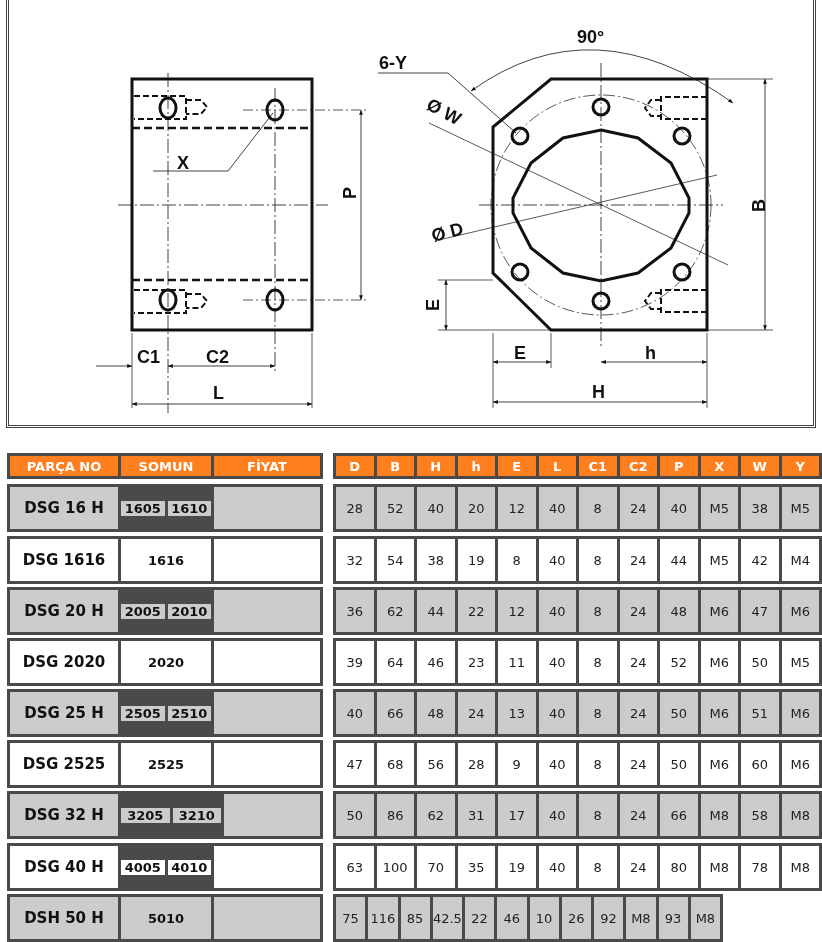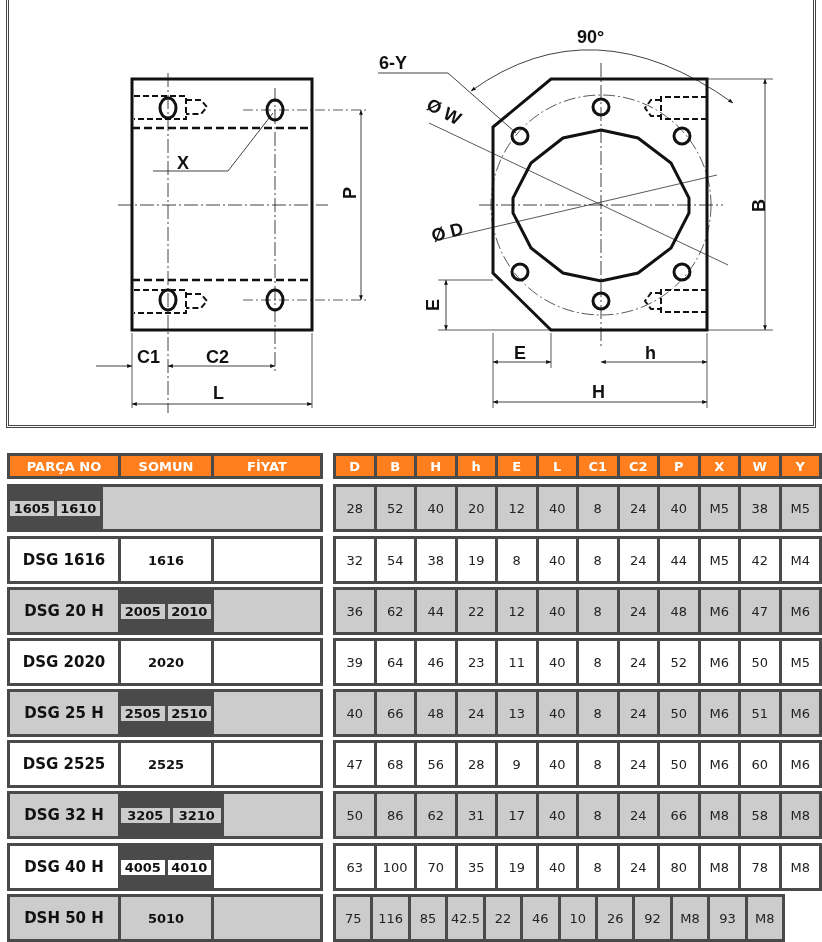--- a/index.html
+++ b/index.html
@@ -131,20 +131,21 @@
     <div class="hc" style="flex: 1 1 0%;">C1</div>
     <div class="hc" style="flex: 1 1 0%;">C2</div>
     <div class="hc" style="flex: 1 1 0%;">P</div>
     <div class="hc" style="flex: 1 1 0%;">X</div>
     <div class="hc" style="flex: 1 1 0%;">W</div>
     <div class="hc" style="flex: 1 1 0%;">Y</div>
   </div>
 
 <div id="rows">
     <div class="row grey" style="left: 7px; top: 484px; width: 316px;">
+      <div class="c part" style="width:108px">DSG 16 H</div>
       <div class="c nutcell" style="width:90px">
         <div class="n nut">1605</div>
         <div class="n nut">1610</div>
       </div>
       <div class="c" style="flex:1"></div>
     </div>
     <div class="row grey" style="left: 333px; top: 484px; width: 489px;">
       <div class="c val" style="flex:1">28</div>
       <div class="c val" style="flex:1">52</div>
       <div class="c val" style="flex:1">40</div>
@@ -301,21 +302,21 @@
       <div class="c val" style="flex:1">80</div>
       <div class="c val" style="flex:1">M8</div>
       <div class="c val" style="flex:1">78</div>
       <div class="c val" style="flex:1">M8</div>
     </div>
     <div class="row grey" style="left: 7px; top: 894px; width: 316px;">
       <div class="c part" style="width:108px">DSH 50 H</div>
       <div class="c nut" style="width:90px">5010</div>
       <div class="c" style="flex:1"></div>
     </div>
-    <div class="row grey" style="left: 333px; top: 894px; width: 452px;">
+    <div class="row grey" style="left: 333px; top: 894px; width: 390px;">
       <div class="c val" style="flex:1">75</div>
       <div class="c val" style="flex:1">116</div>
       <div class="c val" style="flex:1">85</div>
       <div class="c val" style="flex:1">42.5</div>
       <div class="c val" style="flex:1">22</div>
       <div class="c val" style="flex:1">46</div>
       <div class="c val" style="flex:1">10</div>
       <div class="c val" style="flex:1">26</div>
       <div class="c val" style="flex:1">92</div>
       <div class="c val" style="flex:1">M8</div>

